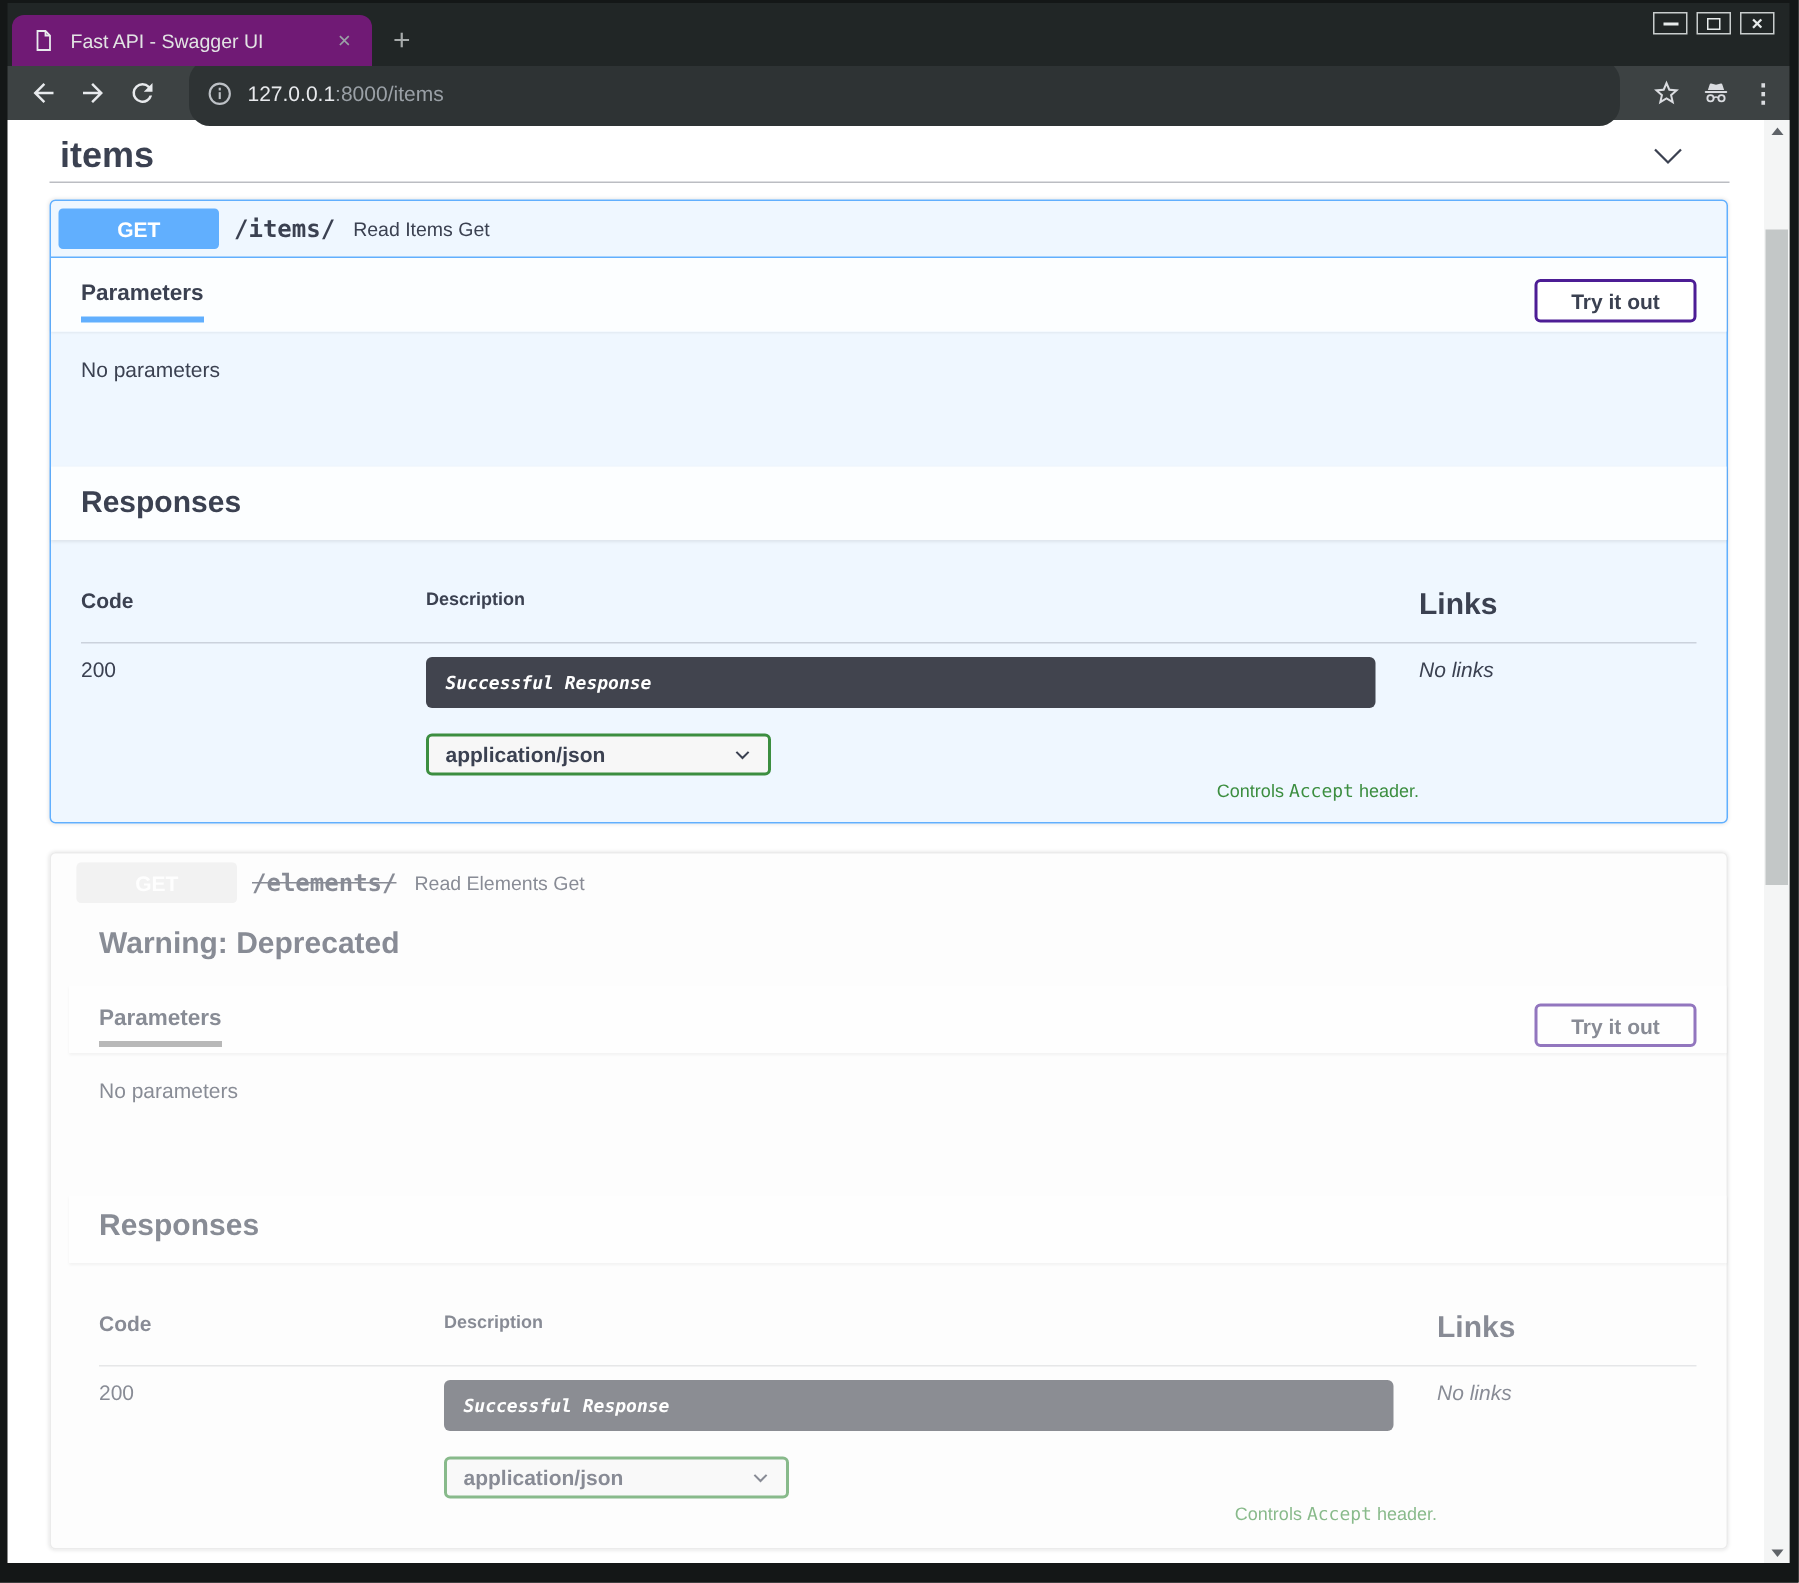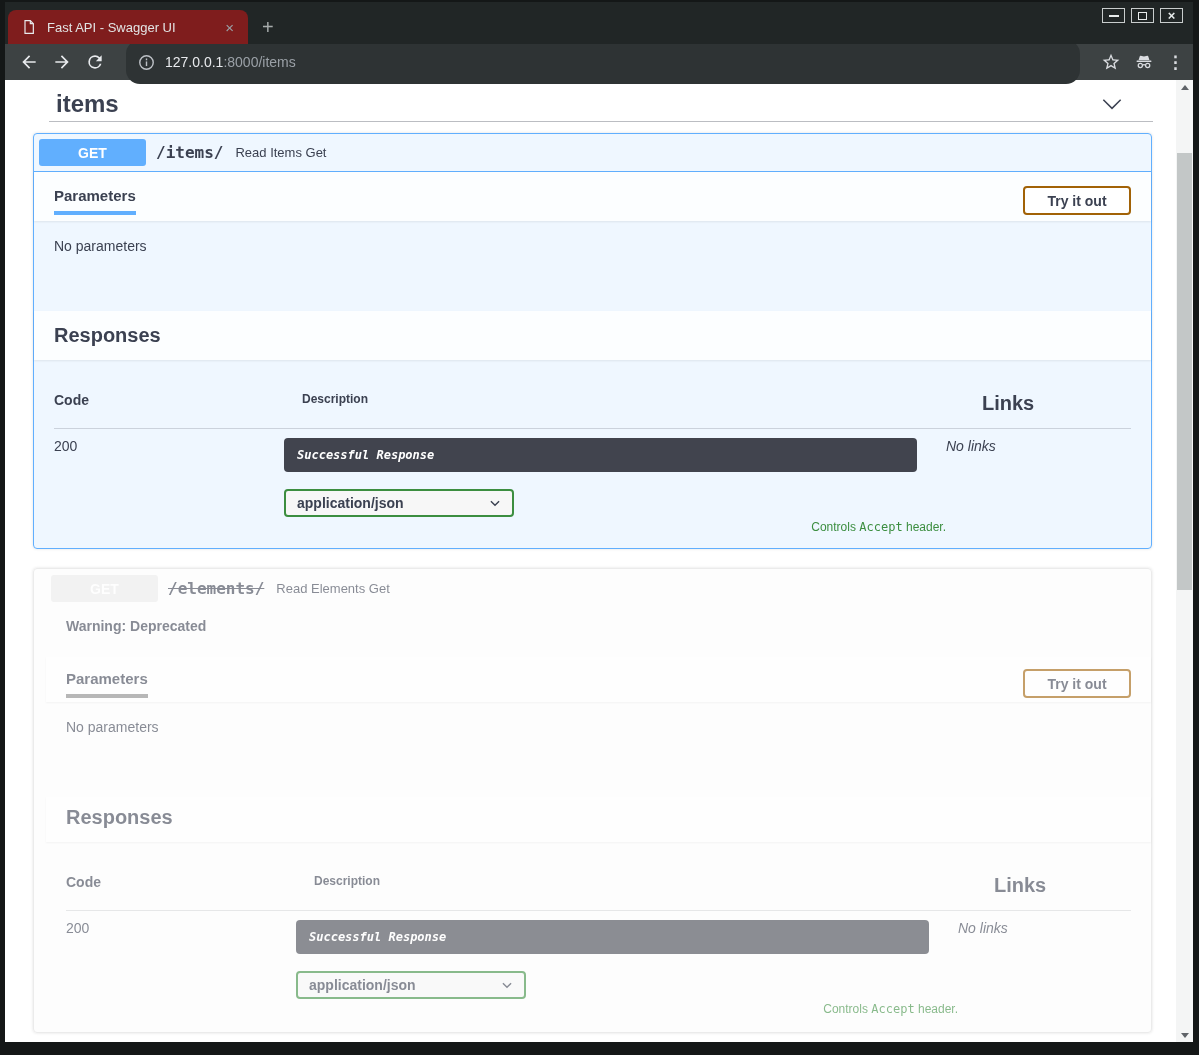--- a/index.html
+++ b/index.html
@@ -4,21 +4,21 @@
 <style>
   * { margin:0; padding:0; box-sizing:border-box; }
   html,body { background:#101212; }
   body { font-family:"Liberation Sans", sans-serif; }
 
   .window { width:1199px; height:1055px; background:#141717;
             padding:2px 6px 13px 5px; position:relative; }
 
   
   .tabstrip { height:42px; background:#212626; display:flex; align-items:flex-end; position:relative; }
-  .tab { width:240px; height:34px; background:#7f1d1d; border-radius:8px 8px 0 0;
+  .tab { width:240px; height:34px; background:#701a75; border-radius:8px 8px 0 0;
          margin-left:3px; display:flex; align-items:center; padding:0 10px 0 13px; }
   .favicon { width:16px; height:16px; display:inline-flex; flex-shrink:0; }
   .tab-title { color:#e2e4e4; font-size:13px; margin-left:10px; flex:1; white-space:nowrap;
                overflow:hidden; }
   .tab-close { color:#9aa0a6; font-size:15px; line-height:15px; padding:0 4px; cursor:default; }
   .newtab { color:#a7abab; font-size:20px; line-height:20px; margin:0 0 7px 14px; }
   .win-controls { position:absolute; top:6px; right:10px; display:flex; gap:6px; }
   .win-btn { width:23px; height:15px; border:1px solid #c9cdcd; display:flex;
              align-items:center; justify-content:center; }
   .glyph-min { width:10px; height:2px; background:#e8ecec; display:block; }
@@ -34,21 +34,21 @@
   .url-host { color:#e8eaed; font-size:14px; }
   .url-rest { color:#9aa0a6; font-size:14px; }
   .tb-icon { width:20px; height:20px; display:inline-flex; flex-shrink:0; }
   .menu-dots { color:#dadce0; font-size:17px; font-weight:bold; width:12px; text-align:center; }
 
   
   .content { height:962px; background:#ffffff; display:flex; overflow:hidden; }
   .page { width:1171px; padding-top:7px; }
 
   .sw-inner { color:#3b4151; }
-  .tag-row { margin:0 23px 0 44px; height:35px; display:flex; align-items:center;
+  .tag-row { margin:0 23px 0 28px; height:35px; display:flex; align-items:center;
              justify-content:space-between; border-bottom:1px solid rgba(59,65,81,.35);
              padding:0 28px 0 7px; }
   .tag-row h3 { font-size:24px; font-weight:bold; color:#3b4151; }
   .chev { width:26px; height:26px; display:inline-flex; }
 
   .opblock { margin:11px 24px 0 28px; border-radius:4px;
              box-shadow:0 0 3px rgba(0,0,0,.12); }
   .opblock.get { border:1px solid #61affe; background:rgba(97,175,254,.1); }
   .opblock.deprecated { border:1px solid #ebebeb; background:rgba(235,235,235,.12); }
   .dep-inner { opacity:.6; }
@@ -58,42 +58,42 @@
   .opblock.deprecated .opblock-summary { padding:6px 5px; }
   .method-badge { width:107px; height:27px; border-radius:3px; background:#61affe; color:#fff;
                   font-size:14px; font-weight:bold; display:inline-flex; align-items:center;
                   justify-content:center; }
   .deprecated .method-badge { background:#ebebeb; }
   .path { font-family:"DejaVu Sans Mono", monospace; font-size:16px; font-weight:bold;
           color:#3b4151; margin-left:10px; }
   .deprecated .path { text-decoration:line-through; }
   .summary-desc { font-size:13px; color:#3b4151; margin-left:12px; }
 
-  .warning-note { padding:10px 20px; height:49px; font-size:14px; font-weight:bold; color:#3b4151; }
+  .warning-note { padding:10px 20px; height:49px; font-size:20px; font-weight:bold; color:#3b4151; }
 
   .opblock-section-header { background:rgba(255,255,255,.8); display:flex;
                             justify-content:space-between; padding:0 20px 6px; height:49px;
                             align-items:flex-end; box-shadow:0 1px 2px rgba(0,0,0,.08); }
   .deprecated .opblock-section-header { height:45px; padding-bottom:4px; }
   .tab-label { font-size:15px; font-weight:bold; color:#3b4151; padding-bottom:7px;
                border-bottom:4px solid #61affe; }
   .deprecated .tab-label { border-bottom-color:#8a8a8a; }
-  .try-btn { width:108px; height:29px; background:#fff; border:2px solid #a16207; border-radius:4px;
+  .try-btn { width:108px; height:29px; background:#fff; border:2px solid #4c1d95; border-radius:4px;
              font-family:"Liberation Sans", sans-serif; font-size:14px; font-weight:bold;
              color:#3b4151; }
   .responses-h { align-items:center; padding:0 20px; }
   .resp-title { font-size:20px; font-weight:bold; color:#3b4151; }
 
   .params-body { height:90px; padding:17px 20px; font-size:14px; color:#3b4151; }
   .deprecated .params-body { height:95px; }
 
   .responses-body { padding:20px 20px 14px; }
   .deprecated .responses-body { padding-bottom:16px; }
   .resp-grid { display:grid; grid-template-columns:230px 662px 1fr; }
-  .resp-head { padding:12px 0 13px; border-bottom:1px solid rgba(59,65,81,.2);gap:18px; }
+  .resp-head { padding:12px 0 13px; border-bottom:1px solid rgba(59,65,81,.2); }
   .resp-head .h-code { font-size:14px; font-weight:bold; }
   .resp-head .h-desc { font-size:12px; font-weight:bold; }
   .resp-head .h-links { font-size:20px; font-weight:bold; }
   .resp-row { padding-top:9px; }
   .code-cell { font-size:14px; color:#3b4151; }
   .links-cell { font-size:14px; font-style:italic; color:#3b4151; }
   .markdown-box { width:633px; background:#41444e; border-radius:4px; padding:10px 13px;
                   color:#ffffff; font-family:"DejaVu Sans Mono", monospace; font-size:12px;
                   font-style:italic; font-weight:bold; }
   .media-select { width:230px; height:28px; margin-top:17px; background:#f7f7f7;

